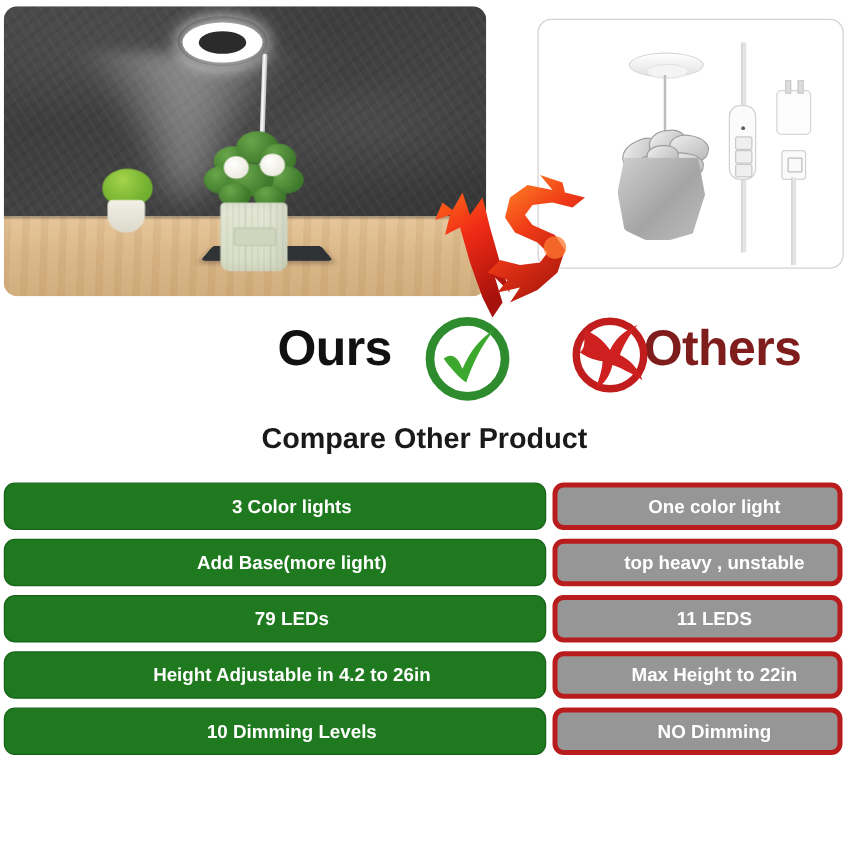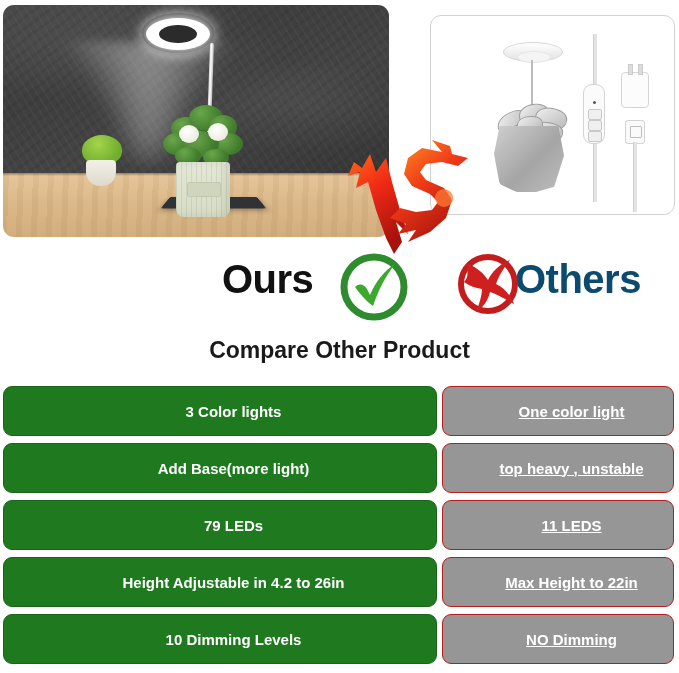--- a/index.html
+++ b/index.html
@@ -274,21 +274,21 @@
   .x-badge {
     position: absolute;
     left: 456px; top: 252px;
     width: 64px; height: 64px;
   }
   .others-label {
     position: absolute;
     left: 515px; top: 5px;
     font-size: 40px;
     font-weight: bold;
-    color: #0c4a6e;
+    color: #7f1d1d;
     letter-spacing: -0.5px;
   }
 
   
   .section-title {
     position: absolute;
     left: 0; top: 337px;
     width: 679px;
     text-align: center;
     font-size: 23px;
@@ -302,42 +302,41 @@
     left: 0; top: 386px;
     width: 679px;
   }
   .compare-row {
     display: flex;
     gap: 5px;
     margin-bottom: 7px;
     padding: 0 3px;
   }
   .cell {
-    height: 50px;
+    height: 38px;
     display: flex;
     align-items: center;
     justify-content: center;
     color: #ffffff;
     font-size: 15px;
     font-weight: bold;
     border-radius: 9px;
     text-align: center;
     box-sizing: border-box;
     padding-left: 27px;
   }
   .cell-ours {
     width: 434px;
     background: #1f7a1f;
     border: 1px solid #18651a;
   }
   .cell-others {
     width: 232px;
     background: #969696;
-    border: 1px solid #b91c1c;
-    text-decoration: underline;
+    border: 4px solid #b91c1c;
   }
 </style>
 </head>
 <body>
 
 <div class="hero">
 
   <div class="photo-left">
     <div class="wall"></div>
     <div class="desk"></div>

